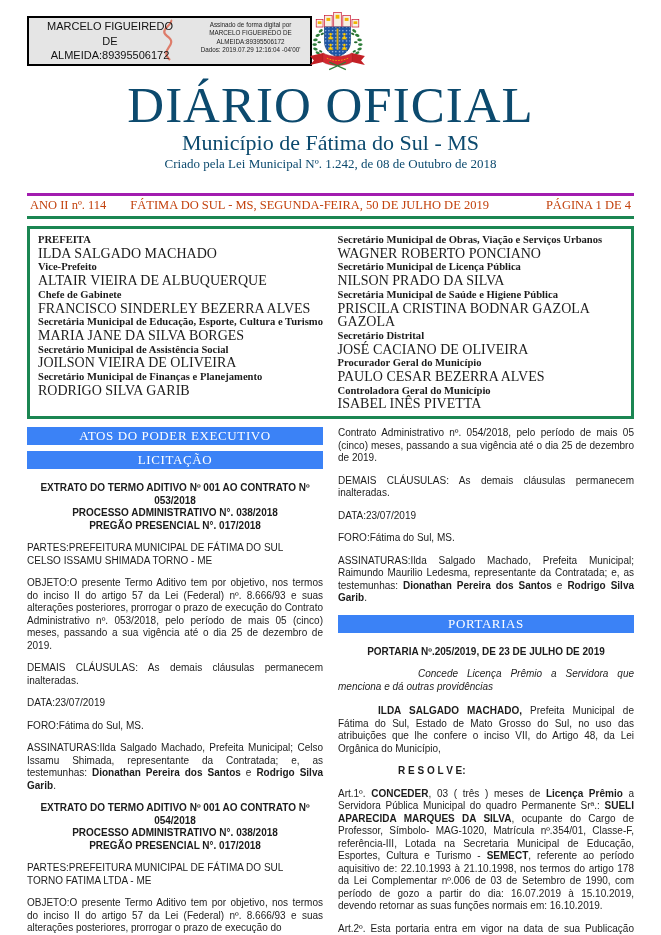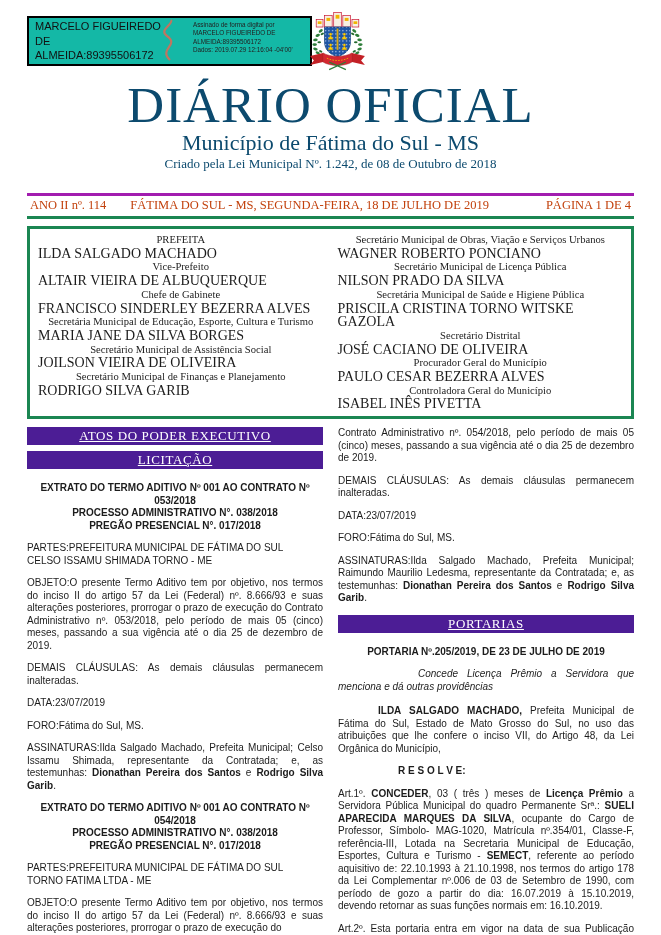--- a/index.html
+++ b/index.html
@@ -4,21 +4,21 @@
 <style>
   html,body{margin:0;padding:0;}
   body{
     width:661px;height:935px;background:#ffffff;position:relative;overflow:hidden;
     font-family:"Liberation Sans",sans-serif;color:#1c1c1c;
     -webkit-font-smoothing:antialiased;
   }
   
   .sigbox{
     position:absolute;left:27px;top:16px;width:281px;height:46px;
-    border:2px solid #000;display:flex;background:#14b8a6;
+    border:2px solid #000;display:flex;background:#e5e5e5;text-align:center;
   }
   .sig-left{
     width:150px;padding:1px 0 0 6px;font-size:11px;line-height:14.5px;
     white-space:pre-line;color:#111;position:relative;z-index:2;
   }
   .sig-right{
     flex:1;padding:3px 2px 0 8px;font-size:6.3px;line-height:8.3px;
     white-space:pre-line;color:#222;position:relative;z-index:2;
   }
   .squiggle{position:absolute;left:126px;top:1px;z-index:1;}
@@ -38,29 +38,29 @@
   .issuebar .date{margin-left:24px;}
   .issuebar .page{margin-left:auto;}
   
   .officials{
     margin:7px 27px 0;border:3px solid #1b8652;display:flex;
     padding:4px 8px 5px;font-family:"Liberation Serif",serif;
   }
   .ocol{width:50%;}
   .ocol.first{padding-right:7px;}
   .ocol.second{padding-left:7px;}
-  .role{font-weight:normal;font-size:10.6px;line-height:13.7px;text-align:center;}
+  .role{font-weight:bold;font-size:10.6px;line-height:13.7px;}
   .name{font-size:14px;line-height:13.7px;}
   
   .content{margin:8px 27px 0;display:flex;gap:15px;}
   .col{width:296px;font-size:10px;line-height:12.5px;}
   .banner{
-    background:#4c1d95;color:#fff;text-align:center;
+    background:#3b82f6;color:#fff;text-align:center;
     font-family:"Liberation Serif",serif;font-size:13px;line-height:15px;
-    letter-spacing:0.6px;padding:1px 8px 2px;margin-bottom:6px;text-decoration:underline;
+    letter-spacing:0.6px;padding:1px 8px 2px;margin-bottom:6px;
   }
   .banner.gap{margin-bottom:13px;}
   .p{margin:0 0 10px;}
   .center{text-align:center;}
   .bold{font-weight:bold;}
   .pre{white-space:pre-line;}
   .just{text-align:justify;}
   .italic{font-style:italic;}
   .summary{text-indent:80px;}
   .ind40{text-indent:40px;margin-top:12px;}
@@ -153,21 +153,21 @@
 </svg>
 
 <div class="masthead">
   <div class="mast-title">DIÁRIO OFICIAL</div>
   <div class="mast-subtitle">Município de Fátima do Sul - MS</div>
   <div class="mast-law">Criado pela Lei Municipal Nº. 1.242, de 08 de Outubro de 2018</div>
 </div>
 
 <div class="issuebar">
   <span class="edition">ANO II nº. 114</span>
-  <span class="date">FÁTIMA DO SUL - MS, SEGUNDA-FEIRA, 18 DE JULHO DE 2019</span>
+  <span class="date">FÁTIMA DO SUL - MS, SEGUNDA-FEIRA, 50 DE JULHO DE 2019</span>
   <span class="page">PÁGINA 1 DE 4</span>
 </div>
 
 <div class="officials">
   <div class="ocol first">
     <div>
       <div class="role">PREFEITA</div>
       <div class="name">ILDA SALGADO MACHADO</div>
     </div>
     <div>
@@ -195,21 +195,21 @@
     <div>
       <div class="role">Secretário Municipal de Obras, Viação e Serviços Urbanos</div>
       <div class="name">WAGNER ROBERTO PONCIANO</div>
     </div>
     <div>
       <div class="role">Secretário Municipal de Licença Pública</div>
       <div class="name">NILSON PRADO DA SILVA</div>
     </div>
     <div>
       <div class="role">Secretária Municipal de Saúde e Higiene Pública</div>
-      <div class="name">PRISCILA CRISTINA TORNO WITSKE GAZOLA</div>
+      <div class="name">PRISCILA CRISTINA BODNAR GAZOLA GAZOLA</div>
     </div>
     <div>
       <div class="role">Secretário Distrital</div>
       <div class="name">JOSÉ CACIANO DE OLIVEIRA</div>
     </div>
     <div>
       <div class="role">Procurador Geral do Município</div>
       <div class="name">PAULO CESAR BEZERRA ALVES</div>
     </div>
     <div>

